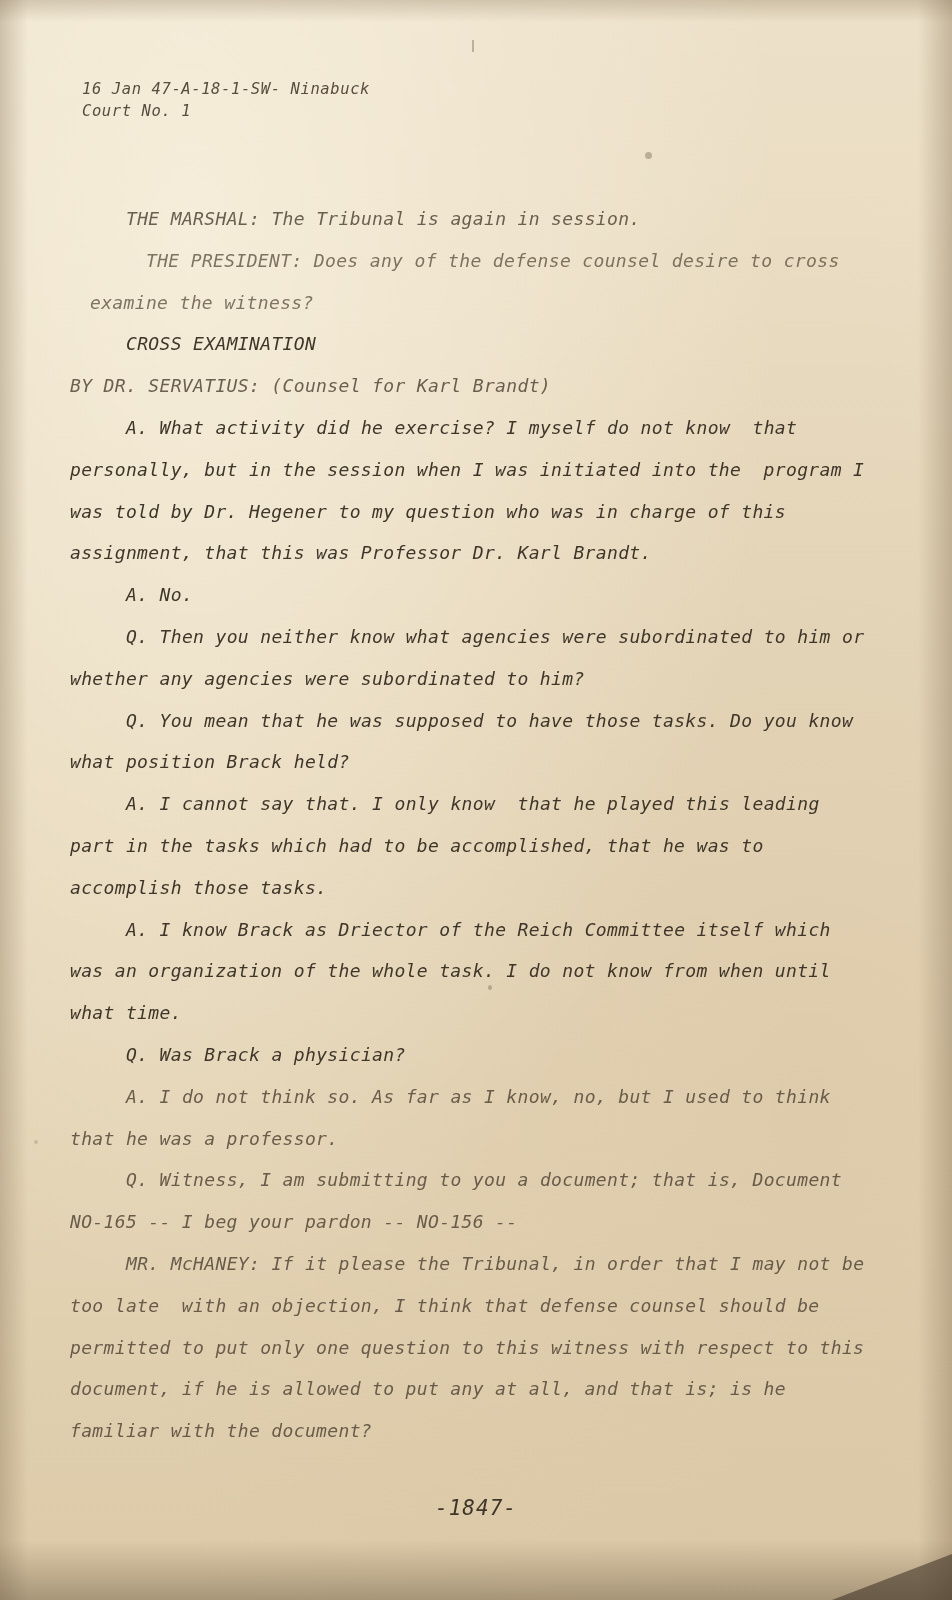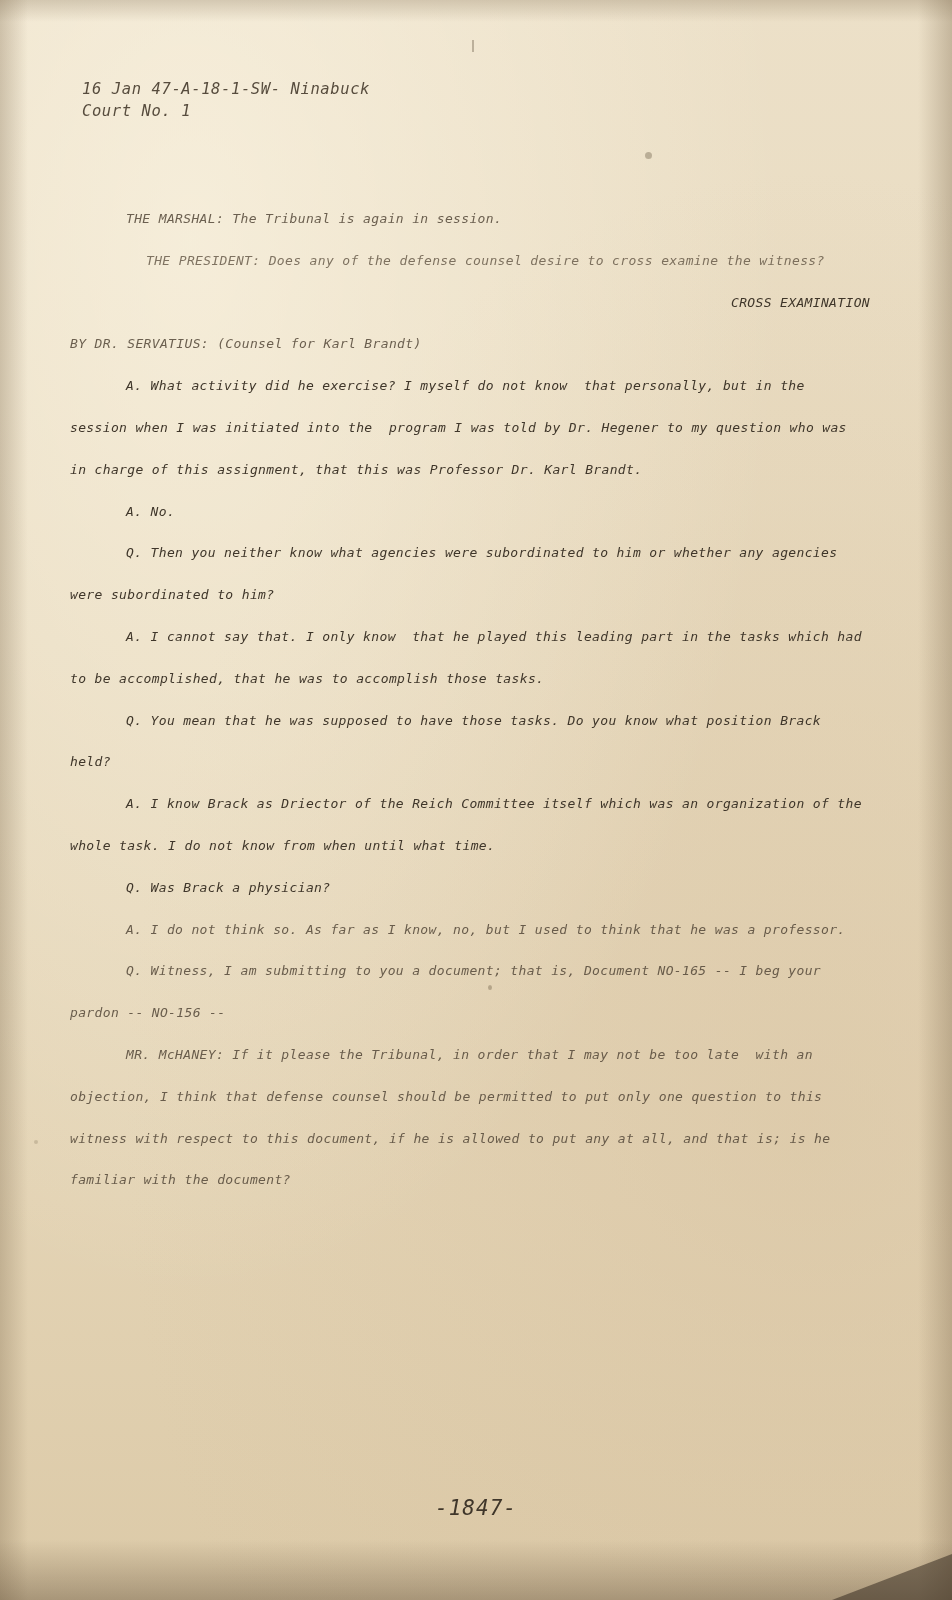--- a/index.html
+++ b/index.html
@@ -78,33 +78,33 @@
   .hdr.l2 { top: 100px; }
 
   .body-block {
     position: absolute;
     left: 70px;
     top: 198px;
     width: 800px;
   }
   p.para {
     margin: 0 0 0 0;
-    font-size: 13px;
+    font-size: 18px;
     line-height: 41.8px;
     letter-spacing: 0.35px;
     color: #3f362a;
     text-indent: 56px;
     white-space: pre-wrap;
   }
   p.para.noindent { text-indent: 0; }
   p.para.faint { color: #55493a; opacity: 0.86; }
   p.para.faintest { color: #5e5140; opacity: 0.78; margin-left: 20px; }
 
   .centered {
-    text-align: right;
+    text-align: left;
     text-indent: 0;
     letter-spacing: 2.2px;
   }
 
   .footer-num {
     position: absolute;
     left: 0;
     top: 1496px;
     width: 952px;
     text-align: center;
@@ -153,23 +153,23 @@
       <p class="para noindent faint">BY DR. SERVATIUS: (Counsel for Karl Brandt)</p>
 
 
       <p class="para">A. What activity did he exercise? I myself do not know  that personally, but in the session when I was initiated into the  program I was told by Dr. Hegener to my question who was in charge of this assignment, that this was Professor Dr. Karl Brandt.</p>
 
 
       <p class="para">A. No.</p>
 
       <p class="para">Q. Then you neither know what agencies were subordinated to him or whether any agencies were subordinated to him?</p>
 
+      <p class="para">Q. You mean that he was supposed to have those tasks. Do you know what position Brack held?</p>
+
       <p class="para">A. I cannot say that. I only know  that he played this leading part in the tasks which had to be accomplished, that he was to accomplish those tasks.</p>
-
-      <p class="para">Q. You mean that he was supposed to have those tasks. Do you know what position Brack held?</p>
 
       <p class="para">A. I know Brack as Driector of the Reich Committee itself which was an organization of the whole task. I do not know from when until what time.</p>
 
       <p class="para">Q. Was Brack a physician?</p>
 
       <p class="para faint">A. I do not think so. As far as I know, no, but I used to think that he was a professor.</p>
 
       <p class="para faint">Q. Witness, I am submitting to you a document; that is, Document NO-165 -- I beg your pardon -- NO-156 --</p>
 
       <p class="para faint">MR. McHANEY: If it please the Tribunal, in order that I may not be too late  with an objection, I think that defense counsel should be permitted to put only one question to this witness with respect to this document, if he is allowed to put any at all, and that is; is he familiar with the document?</p>

